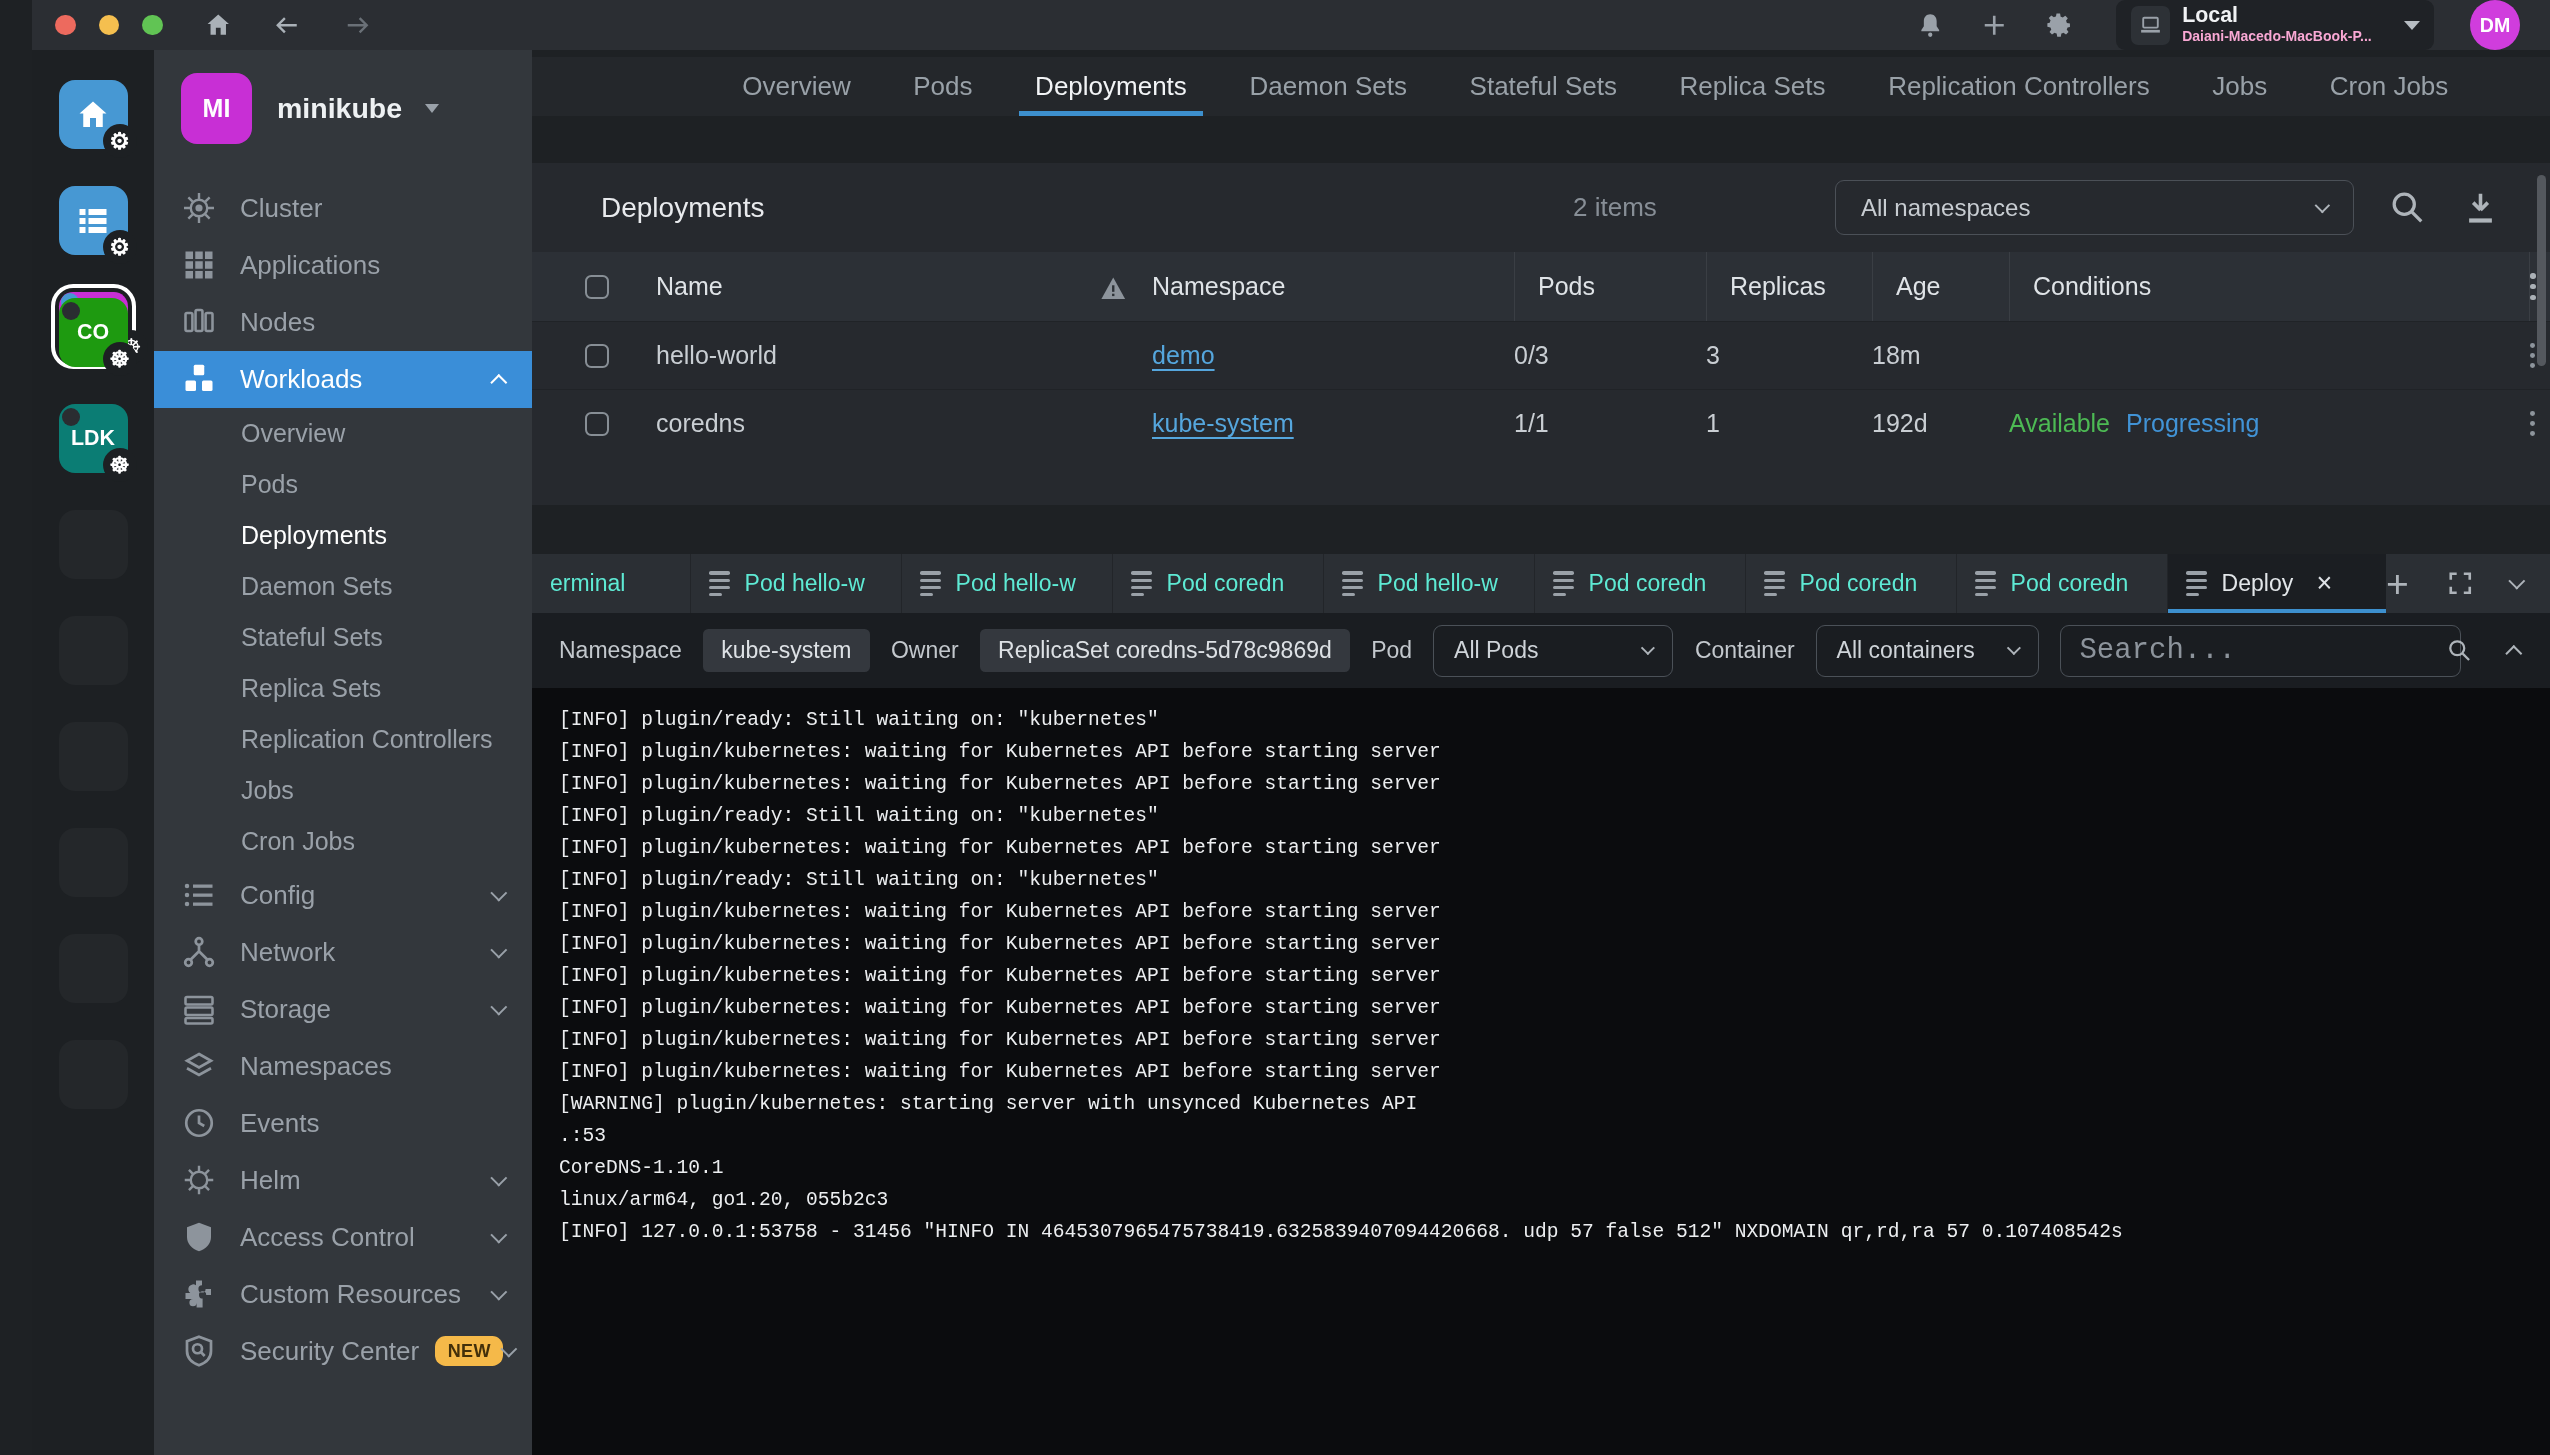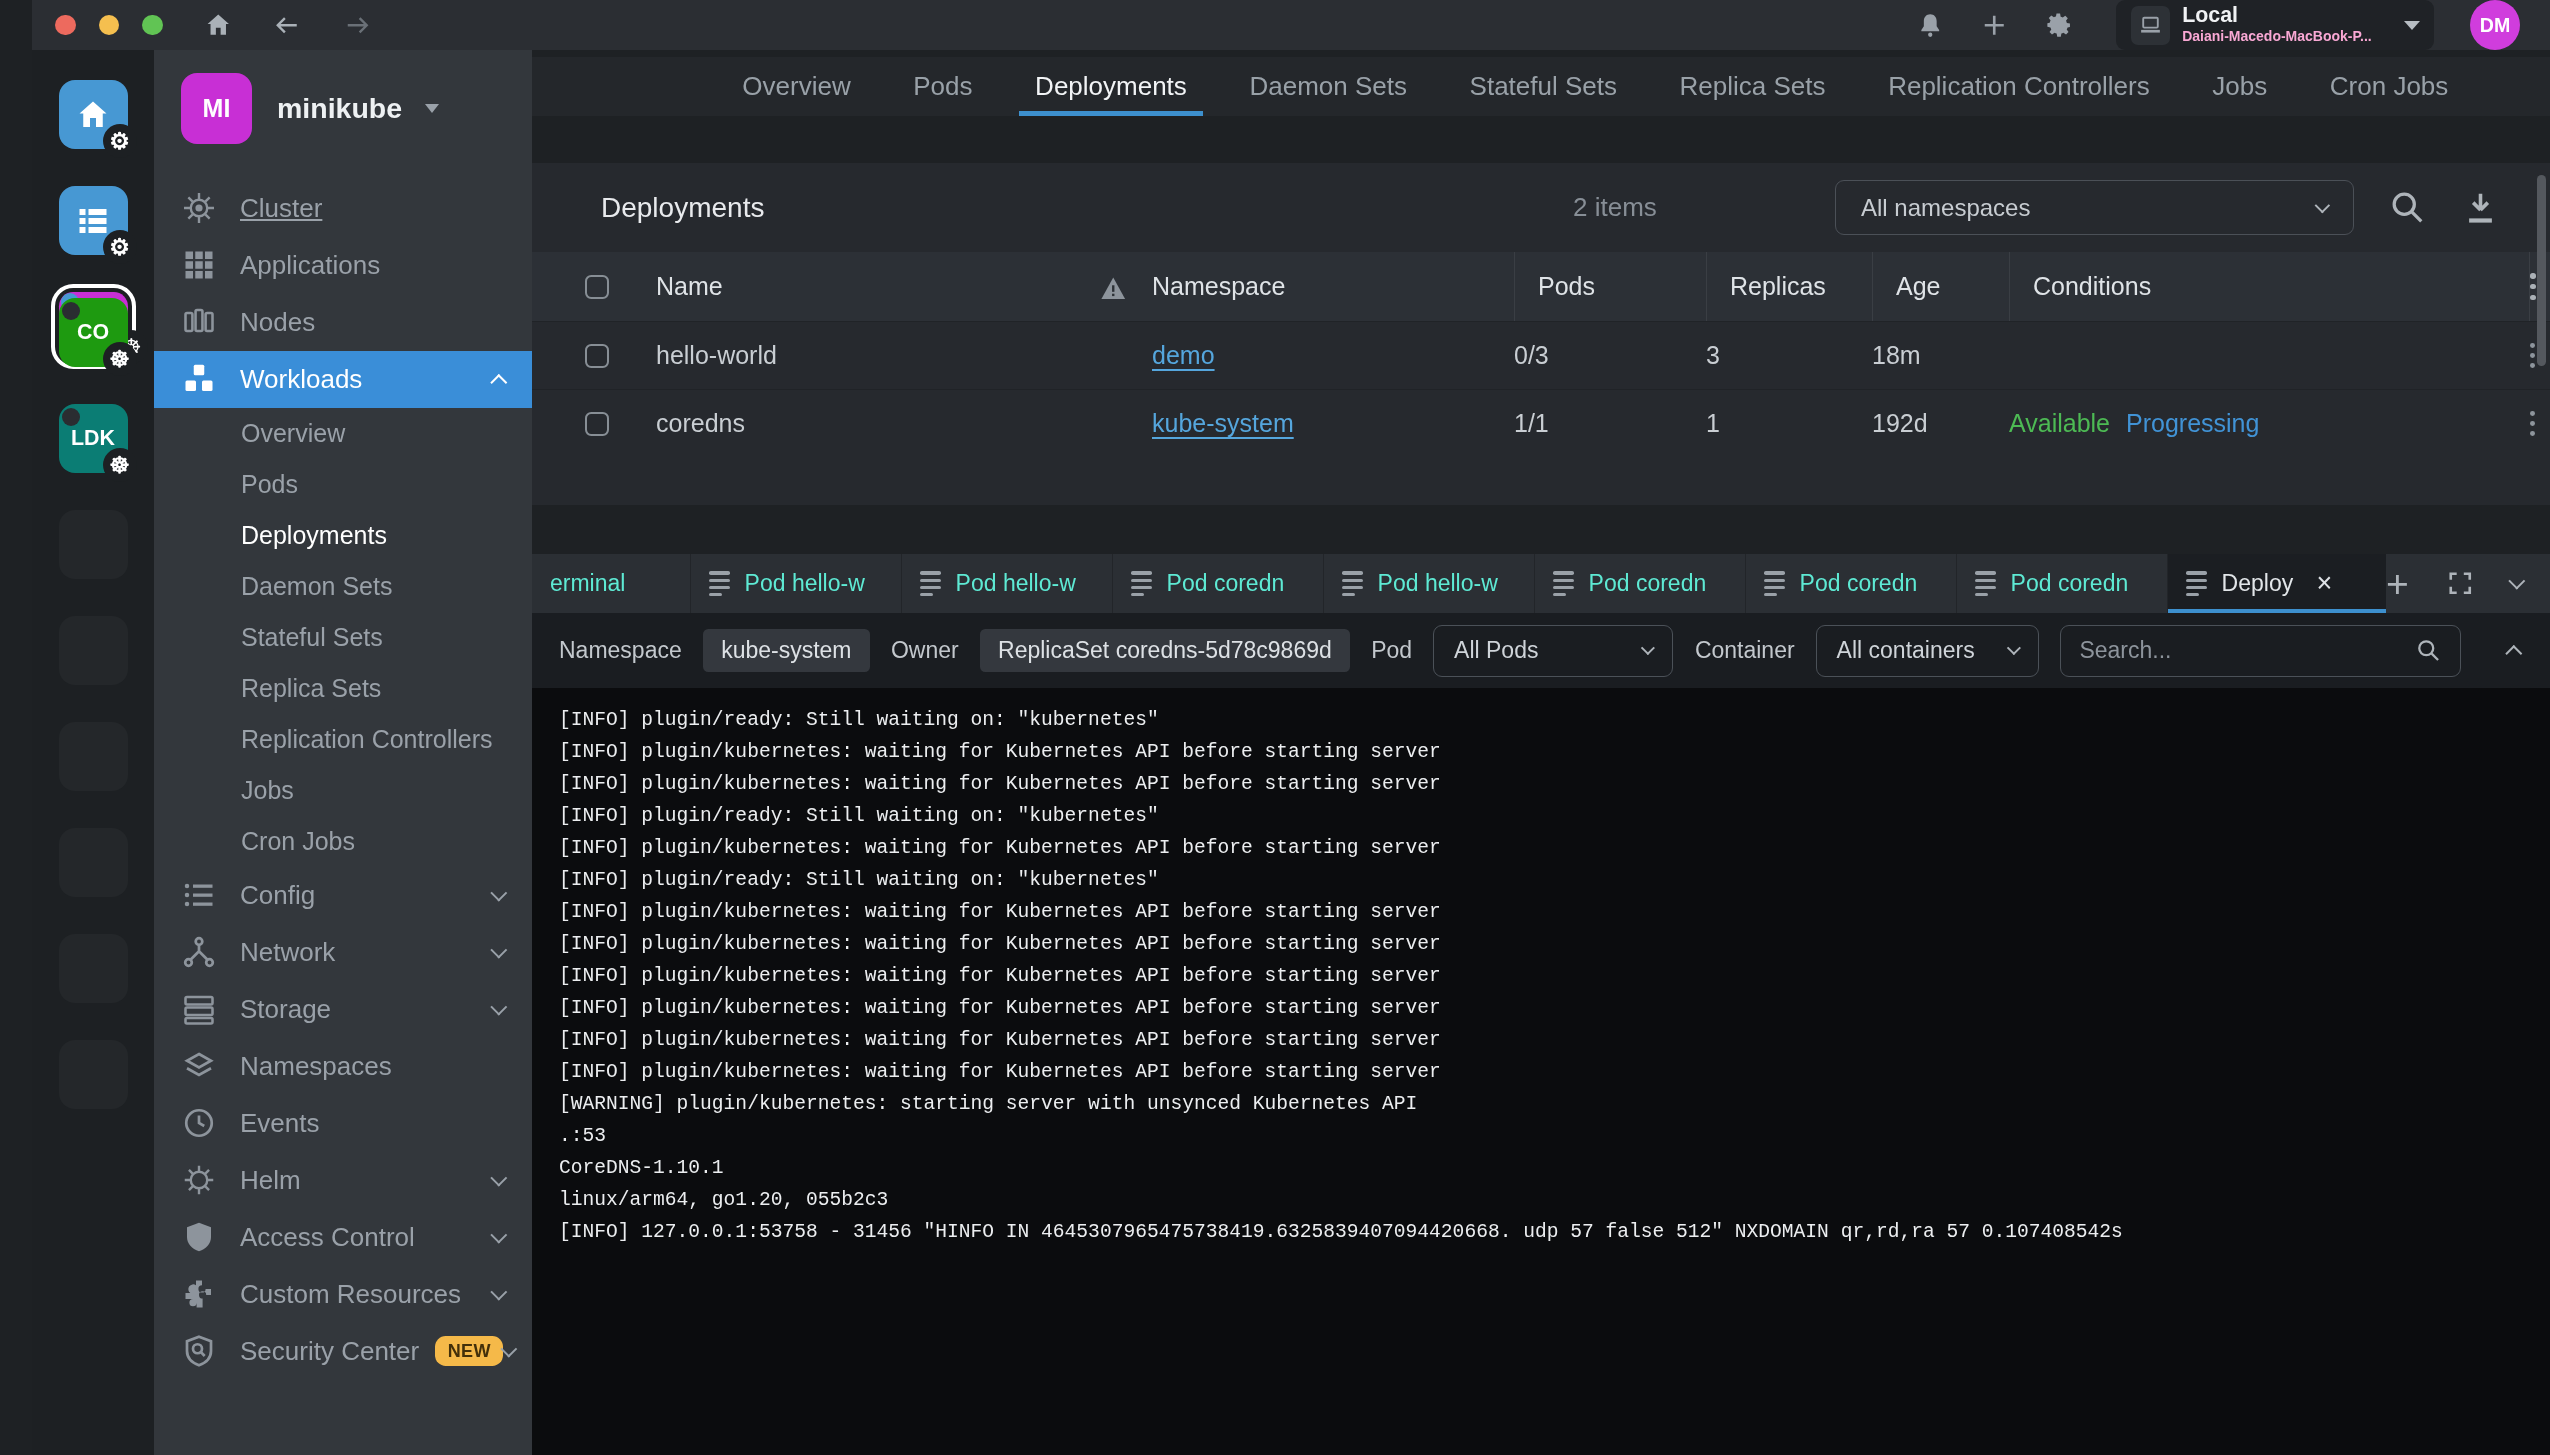--- a/index.html
+++ b/index.html
@@ -110,21 +110,21 @@
   .dock-actions .plus { font-size:39px; font-weight:300; color:#aeb4ba; line-height:1; }
   .dock-actions .chev { color:#aeb4ba; }
 
   .dock-filter { height:75px; background:#1a1d21; display:flex; align-items:center; gap:21.4px; padding:0 30px 0 27px; flex:0 0 auto; font-size:23px; }
   .flabel { color:#c3c8cd; white-space:nowrap; }
   .chip { background:#34383e; color:#dde1e5; border-radius:5.3px; padding:8px 18px; white-space:nowrap; }
   .fselect { height:52px; border:1.8px solid #4b5158; border-radius:9px; display:flex; align-items:center; padding:0 19.6px; color:#cfd4d9; background:transparent; }
   .fselect .chev { margin-left:auto; width:9.8px; height:9.8px; color:#aeb4ba; }
   .fselect.pods { width:240px; } .fselect.containers { width:223px; }
   .fsearch { width:401px; height:52px; border:1.8px solid #4b5158; border-radius:9px; display:flex; align-items:center; padding:0 18px; background:transparent; }
-  .fsearch input { flex:1; background:transparent; border:none; outline:none; color:#cfd4d9; font-size:23px; font-family:Liberation Sans, sans-serif; }
+  .fsearch input { flex:1; background:transparent; border:none; outline:none; color:#cfd4d9; font-size:29px; font-family:Liberation Mono, monospace; }
   .fsearch input::placeholder { color:#8d949c; }
   .fsearch .ic { width:27px; height:27px; color:#aeb4ba; flex:0 0 auto; }
   .collapse-chev { margin-left:auto; color:#aeb4ba; }
 
   .logs { flex:1; background:#0b0c0e; padding:16px 0 0 27px; overflow:hidden; }
   .logline { font-family:"Liberation Mono","DejaVu Sans Mono",monospace; font-size:19.6px; line-height:32px; color:#eceef0; white-space:pre; }
 
   .scrollthumb { position:absolute; right:4.5px; top:125px; width:9px; height:191px; border-radius:4.5px; background:#54585e; }
   .ic { display:inline-block; }
   svg { display:block; }
@@ -240,21 +240,21 @@
       <div class="tile ghost"></div>
     </div>
 
     <div class="sidebar">
       <div class="cluster-head">
         <span class="mini-avatar">MI</span>
         <span class="cluster-name">minikube</span>
         <span class="caret"></span>
       </div>
       <div class="nav">
-        <div class="si" style="margin-top:12.5px;text-decoration:underline;">
+        <div class="si" style="margin-top:12.5px;">
           <span class="ic">
               <svg viewBox="0 0 24 24" fill="none" stroke="currentColor" stroke-width="1.6">
                 <circle cx="12" cy="12" r="5.5"></circle>
                 <circle cx="12" cy="12" r="1.6" fill="currentColor"></circle>
                 <path d="M12 2v4M12 18v4M2 12h4M18 12h4M4.9 4.9l2.9 2.9M16.2 16.2l2.9 2.9M19.1 4.9l-2.9 2.9M7.8 16.2l-2.9 2.9"></path>
               </svg>
             </span>
           <span class="lbl">Cluster</span>
         </div>
         <div class="si">

